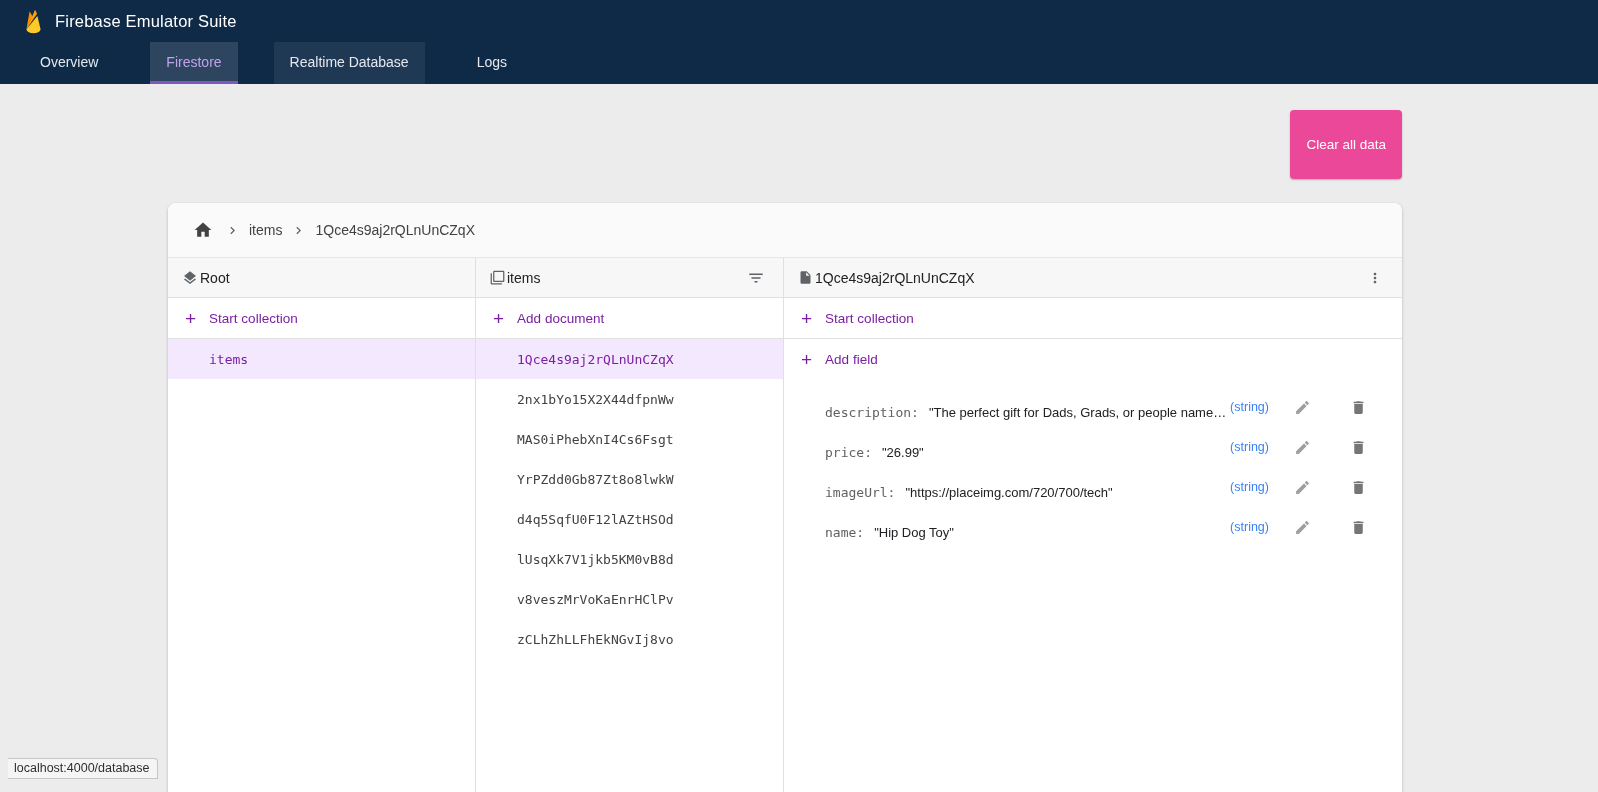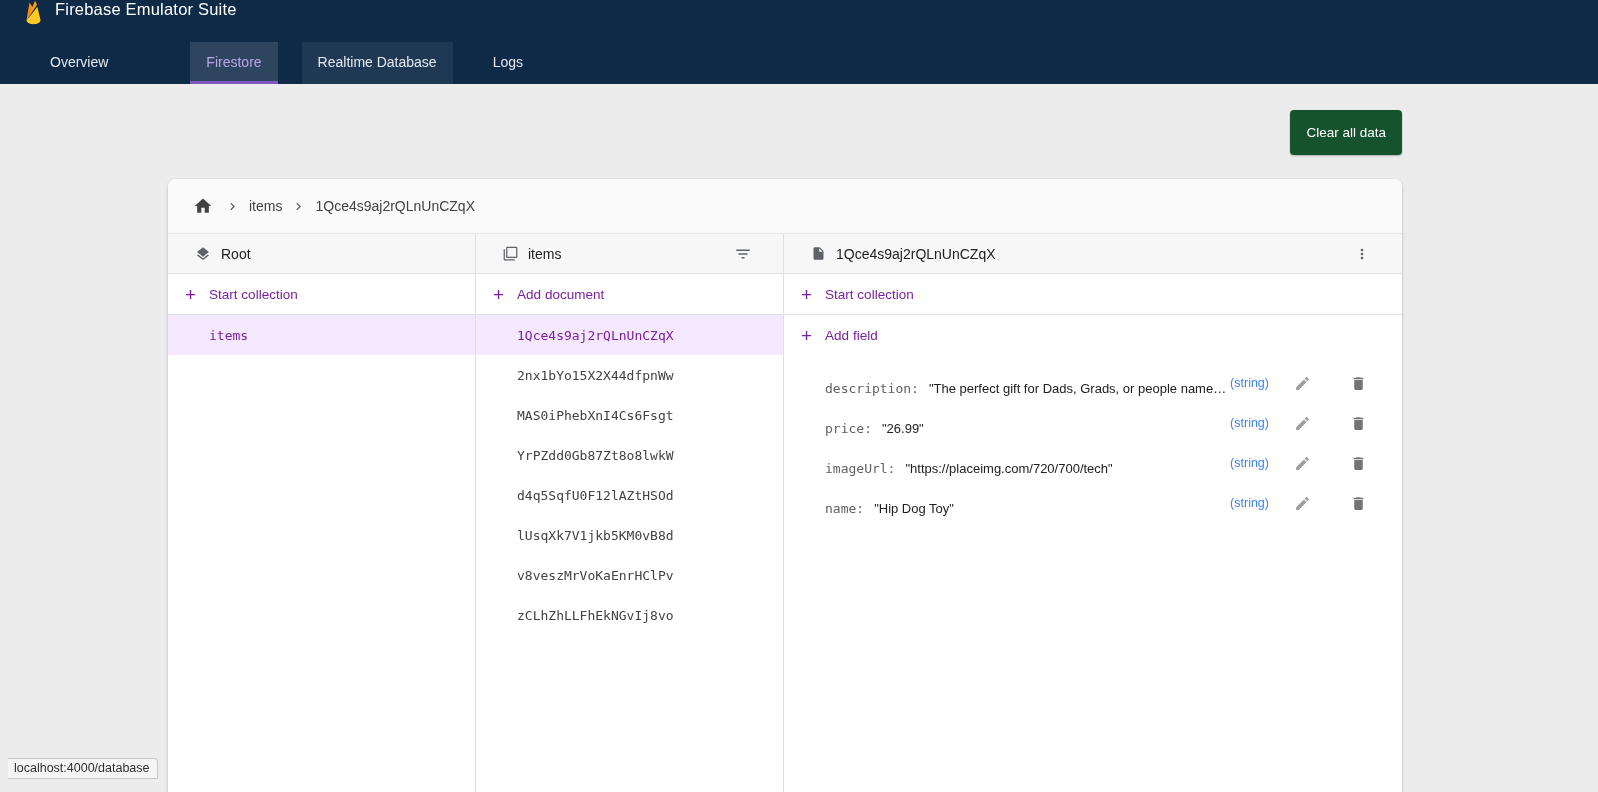--- a/index.html
+++ b/index.html
@@ -7,37 +7,37 @@
   body {
     font-family:"Liberation Sans", sans-serif;
     background:#ececec;
     position:relative;
   }
   .mono { font-family:"DejaVu Sans Mono","Liberation Mono",monospace; }
 
   
   .appheader { background:#0e2a47; }
   .appbar {
-    height:42px; display:flex; gap:12px; padding:0 24px;
+    height:42px; display:flex; align-items:center; gap:12px; padding:0 24px;
   }
   .app-title { color:#ffffff; font-size:16.5px; font-weight:500; letter-spacing:.2px; }
-  .tabbar { height:42px; display:flex; padding-left:34px; gap:24px; }
+  .tabbar { height:42px; display:flex; padding-left:24px; gap:36px; }
   .tab {
     display:flex; align-items:center; padding:0 16px;
     color:#e4e9ef; font-size:14px; cursor:pointer; border-bottom:3px solid transparent;
   }
-  .tab.active { background:rgba(255,255,255,.13); color:#bfa4ec; border-bottom:3px solid #7e57c2; font-weight:500;margin-left:42px; }
+  .tab.active { background:rgba(255,255,255,.13); color:#bfa4ec; border-bottom:3px solid #7e57c2; font-weight:500; }
   .tab.hovered { background:rgba(255,255,255,.07); }
 
   
   .toolbar { display:flex; justify-content:flex-end; padding:26px 196px 0 0; }
   .danger-btn {
-    background:#14532d; color:#ffffff; border:none; border-radius:4px;
+    background:#ec4899; color:#ffffff; border:none; border-radius:4px;
     font-family:"Liberation Sans",sans-serif; font-size:13.5px; font-weight:500;
-    padding:15px 16px; cursor:pointer; box-shadow:0 1px 2px rgba(0,0,0,.25);
+    padding:27px 16px; cursor:pointer; box-shadow:0 1px 2px rgba(0,0,0,.25);
   }
 
   
   .card {
     width:1234px; height:754px; margin:24px 0 0 168px; background:#ffffff;
     border-radius:8px; box-shadow:0 1px 3px rgba(0,0,0,.25);
     display:flex; flex-direction:column; overflow:hidden;
   }
   .breadcrumb {
     height:55px; display:flex; align-items:center; gap:9px; padding:0 22px;
@@ -45,22 +45,22 @@
   }
   .crumb { font-size:14px; color:#424242; cursor:pointer; }
   .crumb-sep { display:flex; align-items:center; }
 
   
   .panels { flex:1; display:flex; min-height:0; }
   .panel { display:flex; flex-direction:column; min-width:0; }
   .panel-root, .panel-collection { width:308px; border-right:1px solid #e0e0e0; flex:0 0 auto; }
   .panel-document { flex:1; }
   .panel-header {
-    height:40px; flex:0 0 auto; display:flex; align-items:center; gap:10px;
-    padding:0 27px; background:#f7f7f7; border-bottom:1px solid #e0e0e0;
+    height:40px; flex:0 0 auto; display:flex; align-items:center; gap:2px;
+    padding:0 14px; background:#f7f7f7; border-bottom:1px solid #e0e0e0;
     font-size:14px; color:#212121;
   }
   .panel-header .spacer { margin-left:auto; }
   .icon-btn { display:flex; align-items:center; justify-content:center; width:26px; height:26px; cursor:pointer; border-radius:50%; }
 
   .action-row {
     height:41px; flex:0 0 auto; display:flex; align-items:center; gap:13px;
     padding:0 17px; color:#7b1fa2; font-size:13.5px; font-weight:500; cursor:pointer;
   }
   .action-row .plus { font-size:19px; font-weight:400; line-height:1; }

